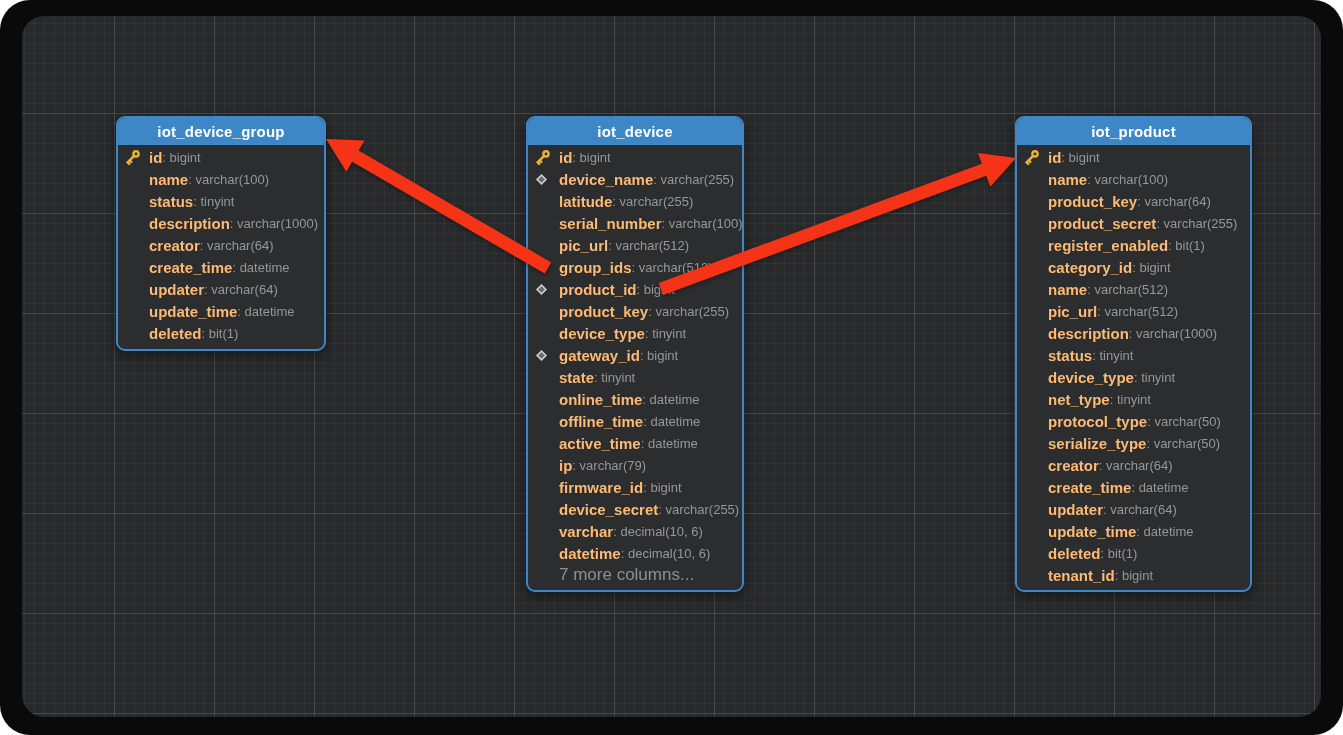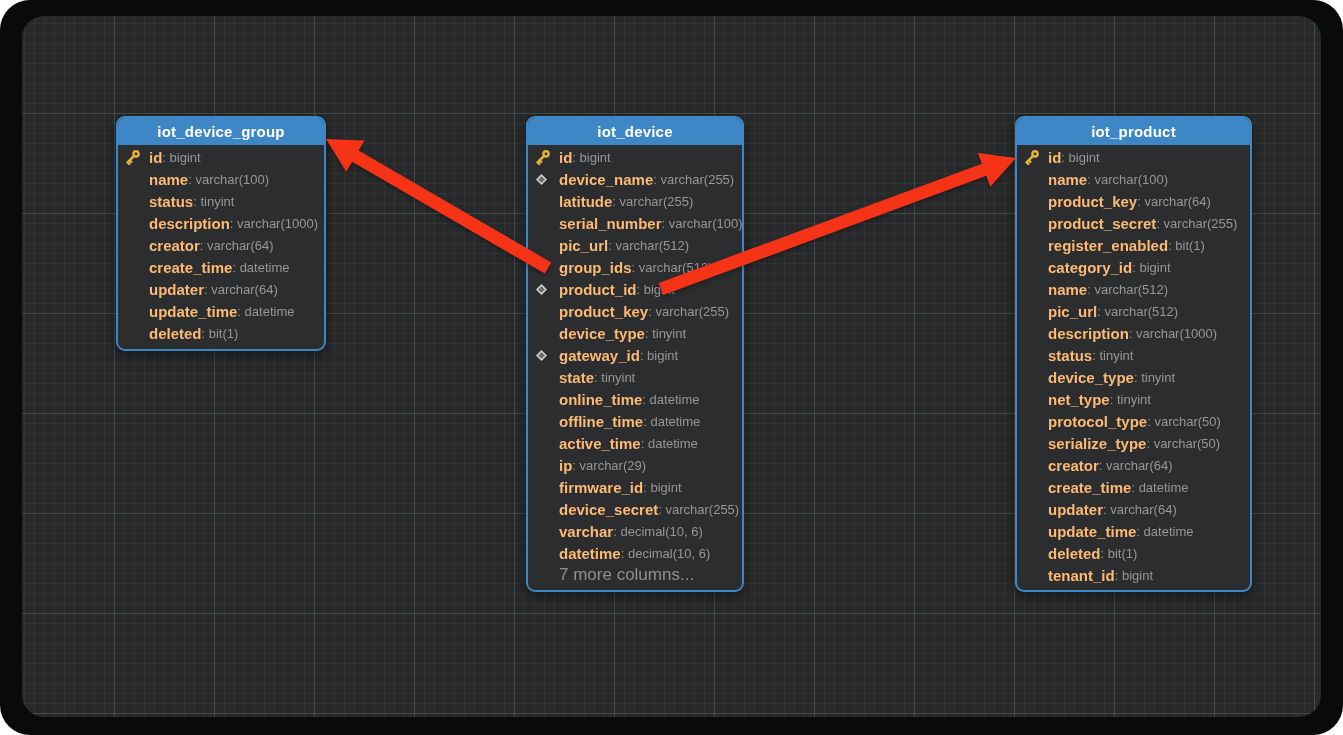--- a/index.html
+++ b/index.html
@@ -198,21 +198,21 @@
             <span class="er-type">datetime</span>
           </div>
           <div class="er-row">
             <span class="er-icon"></span>
             <span class="er-field">active_time</span>
             <span class="er-type">datetime</span>
           </div>
           <div class="er-row">
             <span class="er-icon"></span>
             <span class="er-field">ip</span>
-            <span class="er-type">varchar(29)</span>
+            <span class="er-type">varchar(79)</span>
           </div>
           <div class="er-row">
             <span class="er-icon"></span>
             <span class="er-field">firmware_id</span>
             <span class="er-type">bigint</span>
           </div>
           <div class="er-row">
             <span class="er-icon"></span>
             <span class="er-field">device_secret</span>
             <span class="er-type">varchar(255)</span>

